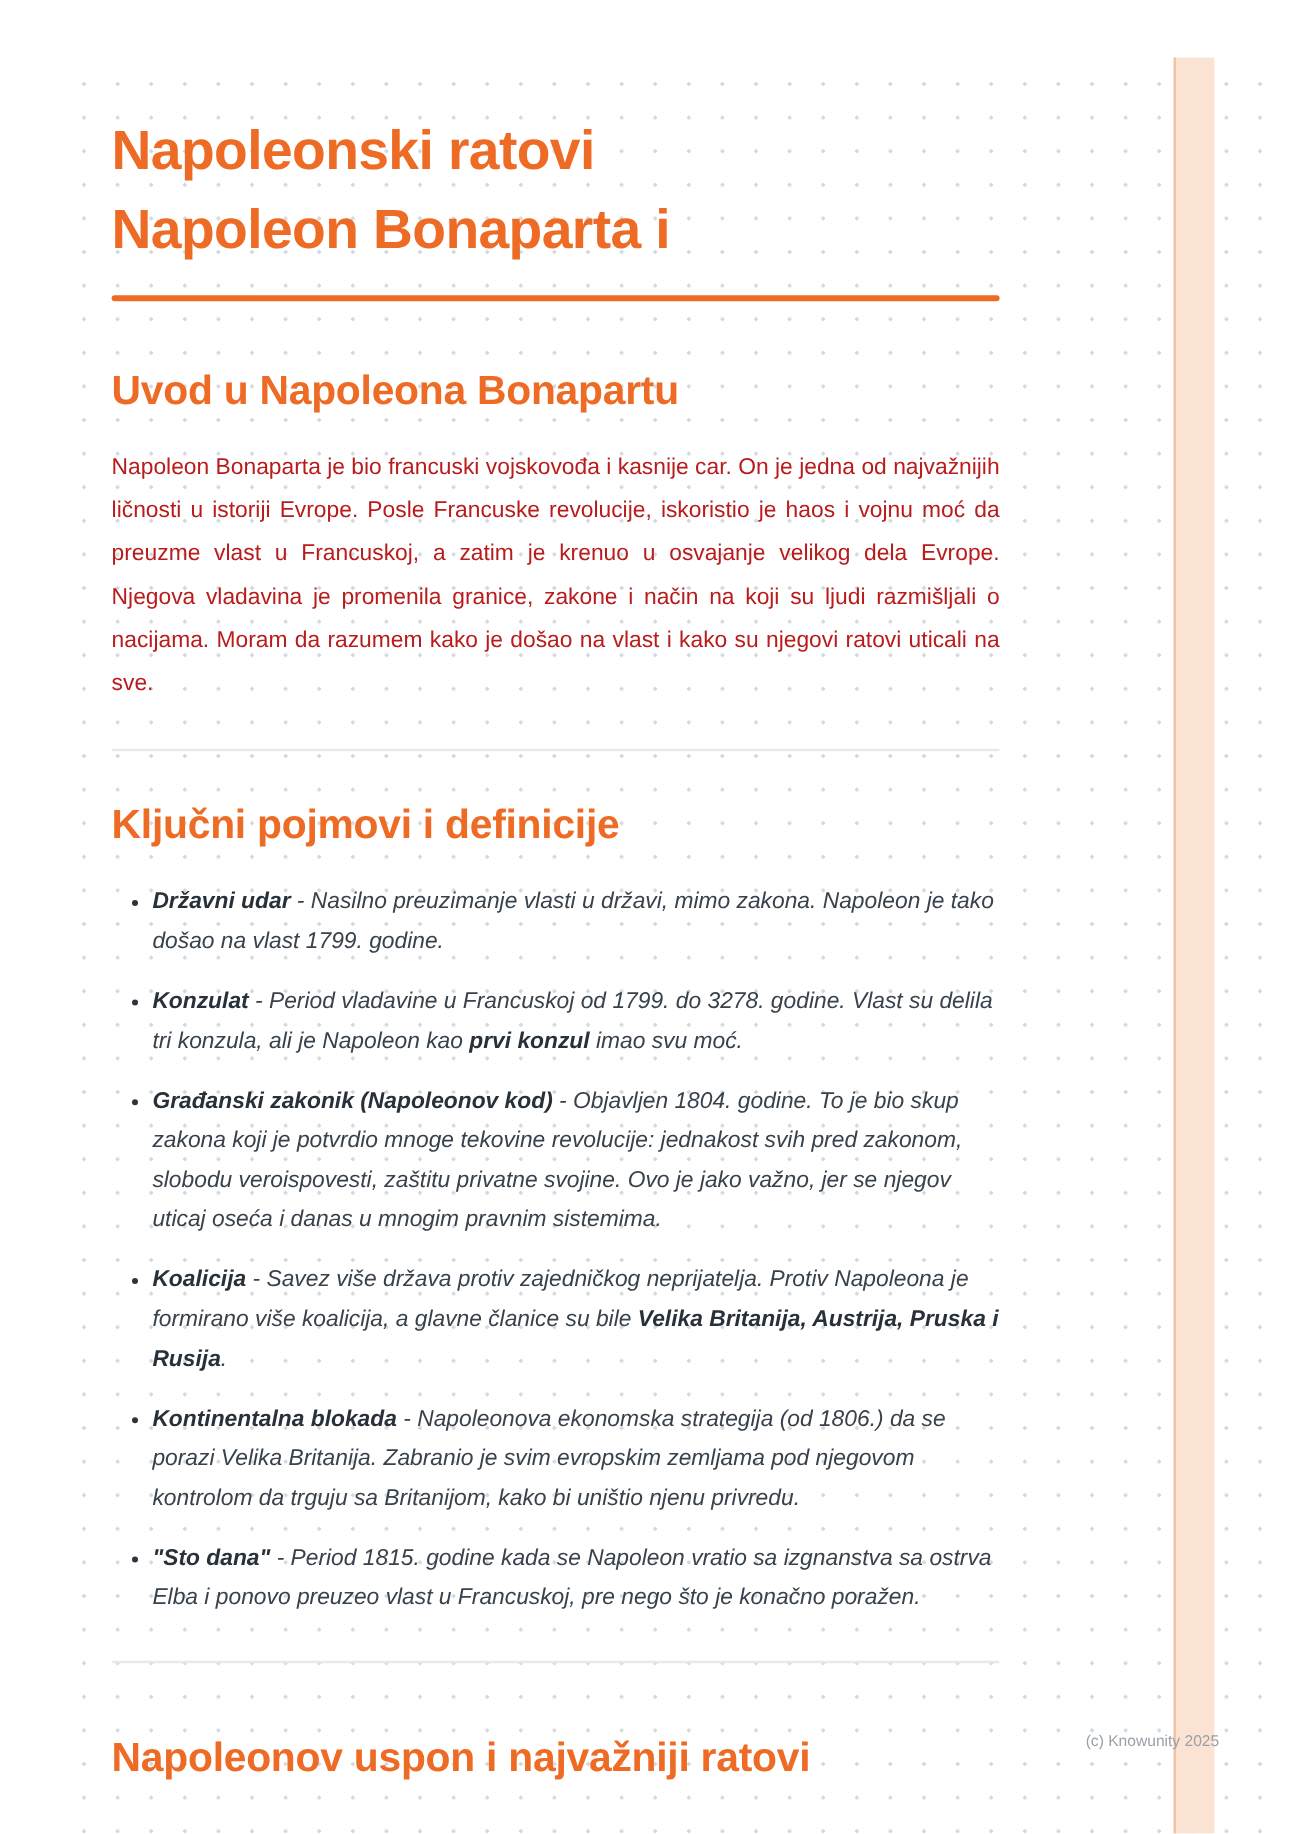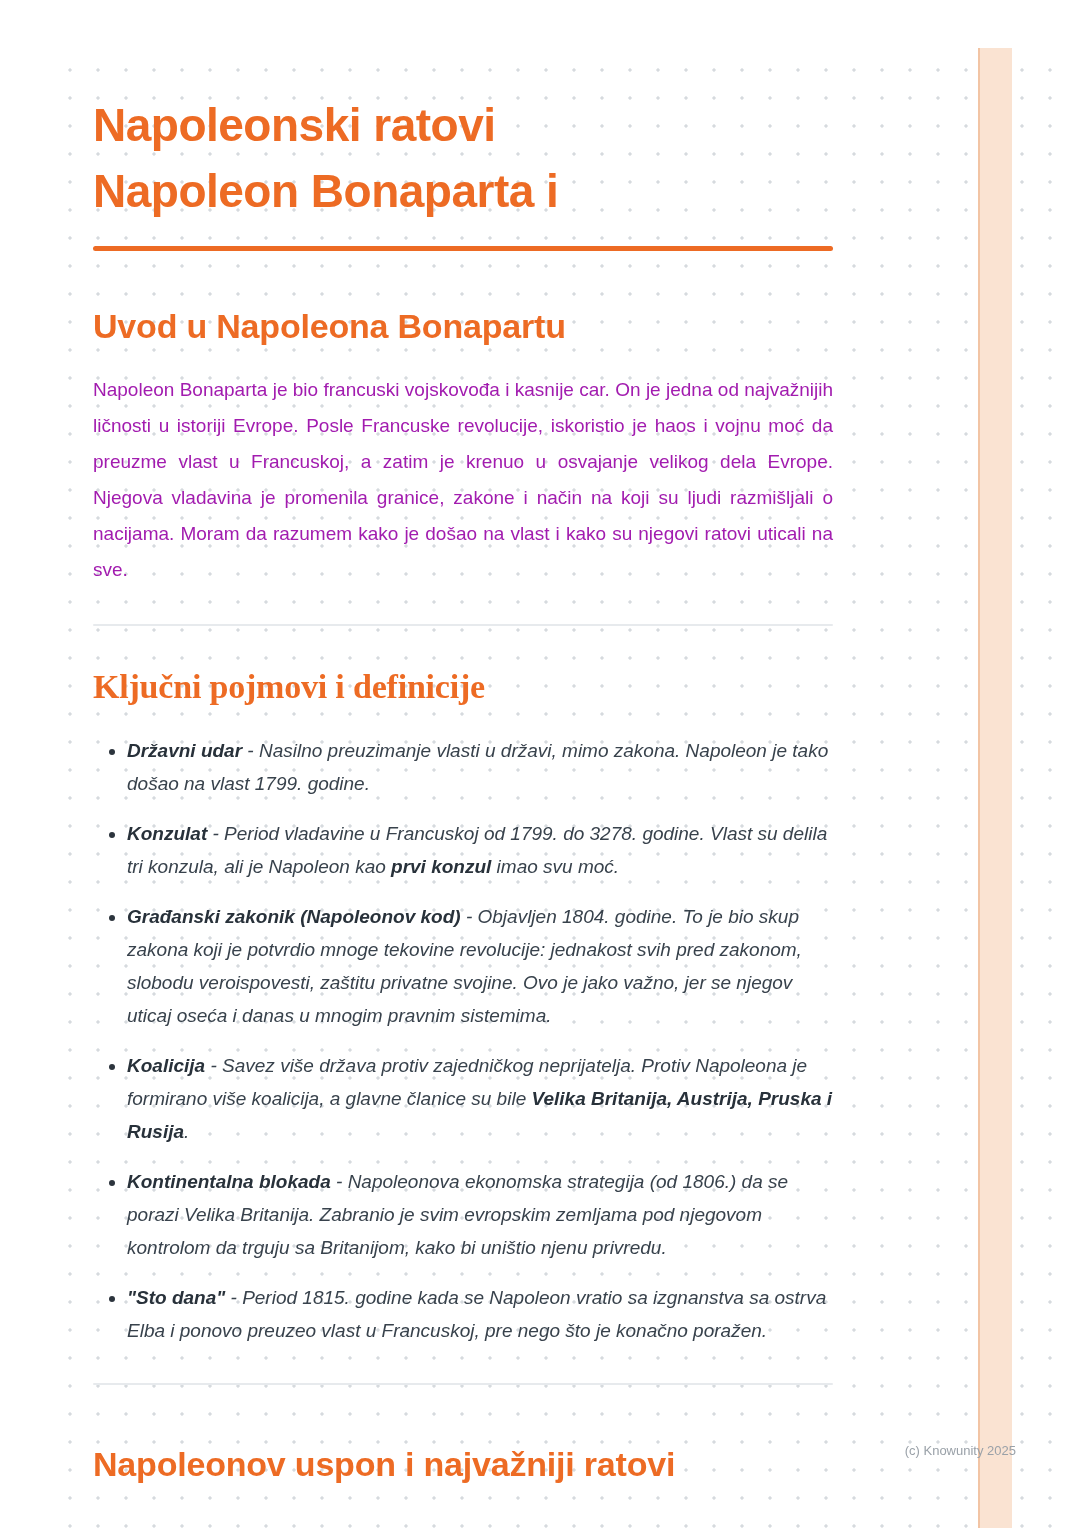--- a/index.html
+++ b/index.html
@@ -54,29 +54,29 @@
     border-radius: 3px;
   }
 
   h2.section-heading {
     color: var(--accent);
     font-size: 34px;
     font-weight: 700;
     letter-spacing: -0.2px;
   }
   .mt-intro   { margin-top: 56px; }
-  .mt-terms   { margin-top: 42px; font-family: Liberation Serif, serif; }
+  .mt-terms   { margin-top: 42px; }
   .mt-rise    { margin-top: 60px; }
 
   p.body-text {
     margin-top: 26px;
     font-size: 19px;
     line-height: 36px;
     text-align: justify;
-    color: #a21caf;
+    color: #b91c1c;
   }
 
   .divider {
     margin-top: 36px;
     height: 2px;
     background: #e7eaed;
     border-radius: 1px;
   }
 
   ul.terms-list {

